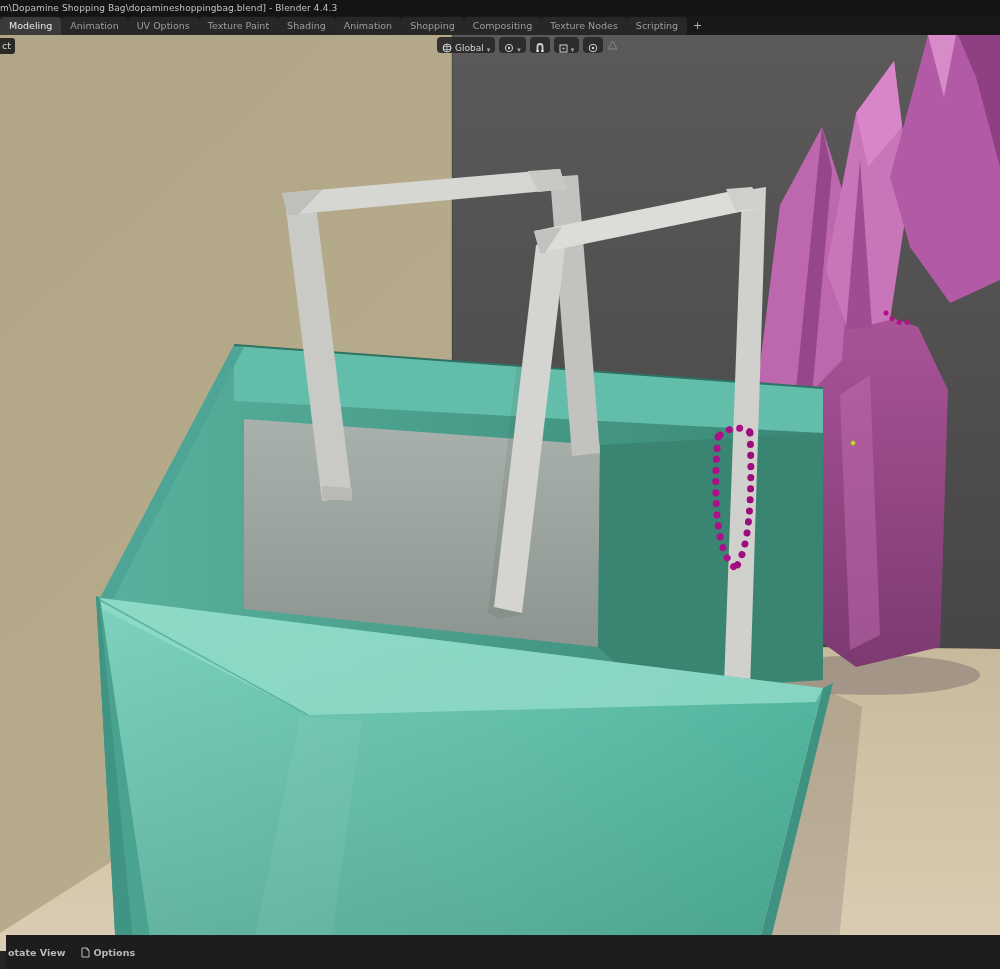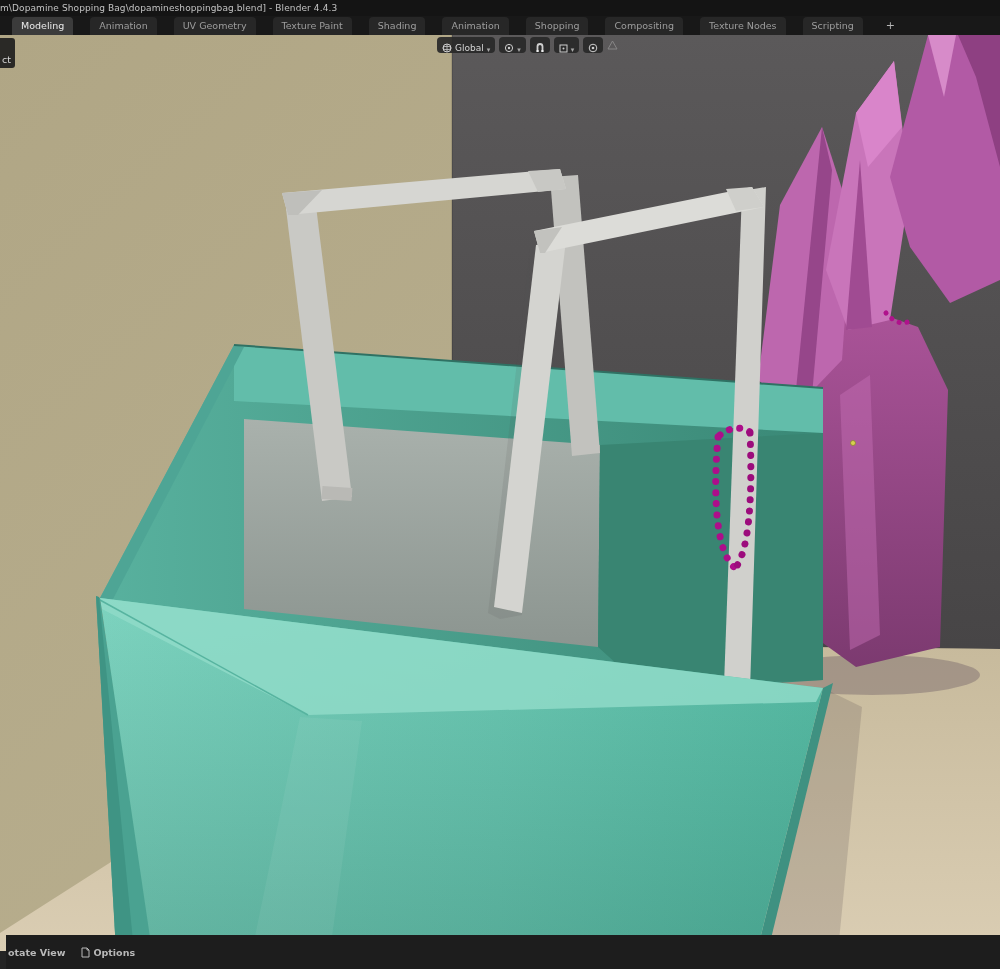--- a/index.html
+++ b/index.html
@@ -9,37 +9,37 @@
     -webkit-font-smoothing:antialiased;
   }
   
   .titlebar{
     height:16px;background:#141414;display:flex;align-items:center;
     font-size:9px;color:#c3c3c3;letter-spacing:.1px;
   }
   
   .tabbar{
     height:19px;background:#181818;display:flex;align-items:flex-end;
-    padding-left:12px;gap:17px;
+    padding-left:0;gap:0;
   }
   .tab{
     background:#272727;color:#9d9d9d;font-size:9.5px;line-height:1;
     padding:4px 9px 5px;border-radius:4px 4px 0 0;white-space:nowrap;cursor:default;
   }
   .tab.active{background:#3b3b3b;color:#e9e9e9;}
   .tab-add{
     background:transparent;color:#b5b5b5;font-size:11px;line-height:1;
     padding:3px 6px 4px;border-radius:3px;
   }
   
   .viewport{position:absolute;top:35px;left:0;width:1000px;height:916px;background:#777;}
   .viewport svg{display:block;}
   .vp-menu-fragment{
     position:absolute;top:3px;left:0;background:#1c1c1ce6;color:#d8d8d8;
-    font-size:9.5px;padding:16px 4px 3px 2px;border-radius:0 3px 3px 0;
+    font-size:9.5px;padding:2px 4px 3px 2px;border-radius:0 3px 3px 0;
   }
   .vp-controls{
     position:absolute;top:2px;left:437px;display:flex;align-items:center;gap:4px;
   }
   .pill{
     background:rgba(40,40,40,.92);border-radius:4px;height:16px;
     display:flex;align-items:flex-end;gap:3px;padding:0 5px;color:#d6d6d6;
     font-size:9px;line-height:1;
   }
   .pill .chev{font-size:7px;color:#a8a8a8;transform:translateY(.5px);}
@@ -55,21 +55,21 @@
 </head>
 <body>
 
 <div class="titlebar">
   <span>m\Dopamine Shopping Bag\dopamineshoppingbag.blend] - Blender 4.4.3</span>
 </div>
 
 <div class="tabbar">
   <div class="tab active">Modeling</div>
   <div class="tab">Animation</div>
-  <div class="tab">UV Geometry</div>
+  <div class="tab">UV Options</div>
   <div class="tab">Texture Paint</div>
   <div class="tab">Shading</div>
   <div class="tab">Animation</div>
   <div class="tab">Shopping</div>
   <div class="tab">Compositing</div>
   <div class="tab">Texture Nodes</div>
   <div class="tab">Scripting</div>
   <div class="tab-add">+</div>
 </div>
 

